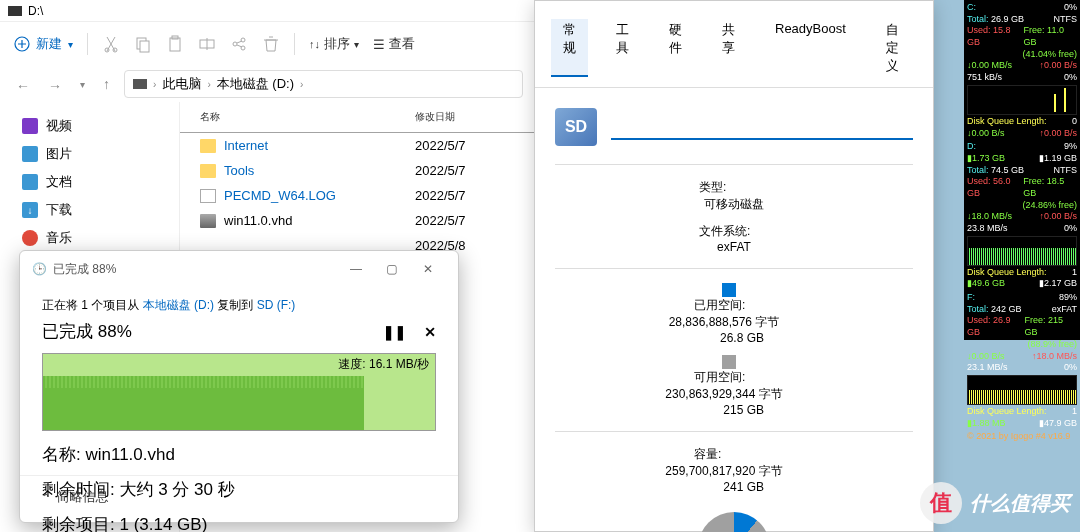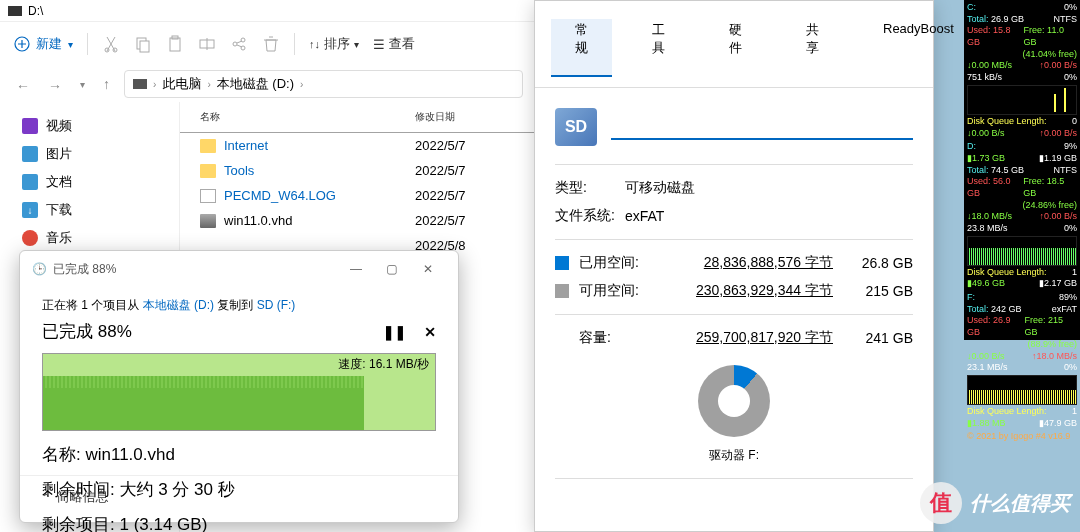--- a/index.html
+++ b/index.html
@@ -49,34 +49,34 @@
 .speed-fill { position: absolute; left: 0; bottom: 0; width: 82%; background: #6dbc3e; border-top: 2px solid #4a9628; }
 .speed-fill::before { content: ''; position: absolute; top: -12px; left: 0; right: 0; height: 12px; background: repeating-linear-gradient(90deg,#6dbc3e 0 2px,#7ec94e 2px 4px); }
 .speed-label { position: absolute; right: 6px; top: 2px; font-size: 12px; }
 .copy-info { font-size: 17px; margin: 12px 0 3px; }
 .simple-info { display: flex; align-items: center; gap: 6px; padding: 12px 22px; font-size: 13px; color: #333; border-top: 1px solid #eee; position: absolute; bottom: 4px; left: 0; right: 0; }
 
 
 .props { position: absolute; left: 534px; top: 0; width: 400px; height: 532px; background: #fff; border: 1px solid #ccc; box-shadow: 0 4px 18px rgba(0,0,0,0.2); }
 .props-bar { height: 8px; }
 .tabs { display: flex; gap: 16px; padding: 10px 16px; font-size: 13px; border-bottom: 1px solid #ddd; }
-.tab { padding: 2px 24px; cursor: pointer; }
+.tab { padding: 2px 12px; cursor: pointer; }
 .tab.active { background: #e8f1fb; border-bottom: 2px solid #0067c0; }
 .props-body { padding: 20px; font-size: 13px; }
 .sd-row { display: flex; align-items: center; gap: 14px; margin-bottom: 18px; }
 .sd-icon { width: 42px; height: 38px; background: linear-gradient(135deg,#7fa8d6,#4876b8); border-radius: 4px; display: flex; align-items: center; justify-content: center; color: #fff; font-size: 16px; font-weight: bold; }
 .sd-input { flex: 1; height: 26px; border: none; border-bottom: 2px solid #0067c0; }
 .prop-divider { border: none; border-top: 1px solid #ddd; margin: 14px 0; }
-.prop-row { display: flex; align-items: center; margin: 10px 0; font-size: 14px; }
+.prop-row { display: flex; align-items: center; margin: 10px 0; font-size: 12px; flex-direction: column; }
 .prop-label { width: 70px; }
 .color-box { width: 14px; height: 14px; margin-right: 10px; }
 .blue-box { background: #0078d4; }
 .gray-box { background: #a0a0a0; }
 .space-label { width: 80px; }
-.space-bytes { flex: 1; text-align: right; padding-right: 20px; text-decoration: underline; }
+.space-bytes { flex: 1; text-align: right; padding-right: 20px; }
 .space-gb { width: 60px; text-align: right; }
 .donut { width: 72px; height: 72px; border-radius: 50%; margin: 18px auto 10px; background: conic-gradient(#0078d4 0 40deg, #a0a0a0 40deg 360deg); position: relative; }
 .donut::after { content: ''; position: absolute; inset: 20px; background: #fff; border-radius: 50%; }
 .drive-label { text-align: center; font-size: 12px; margin-top: 6px; }
 
 
 .monitor { position: absolute; right: 0; top: 0; width: 116px; height: 340px; background: #000; font-size: 9px; color: #fff; padding: 2px 3px; line-height: 1.3; }
 .mon-block { margin-bottom: 2px; }
 .mon-row { display: flex; justify-content: space-between; }
 .mon-cyan { color: #5ee; }

